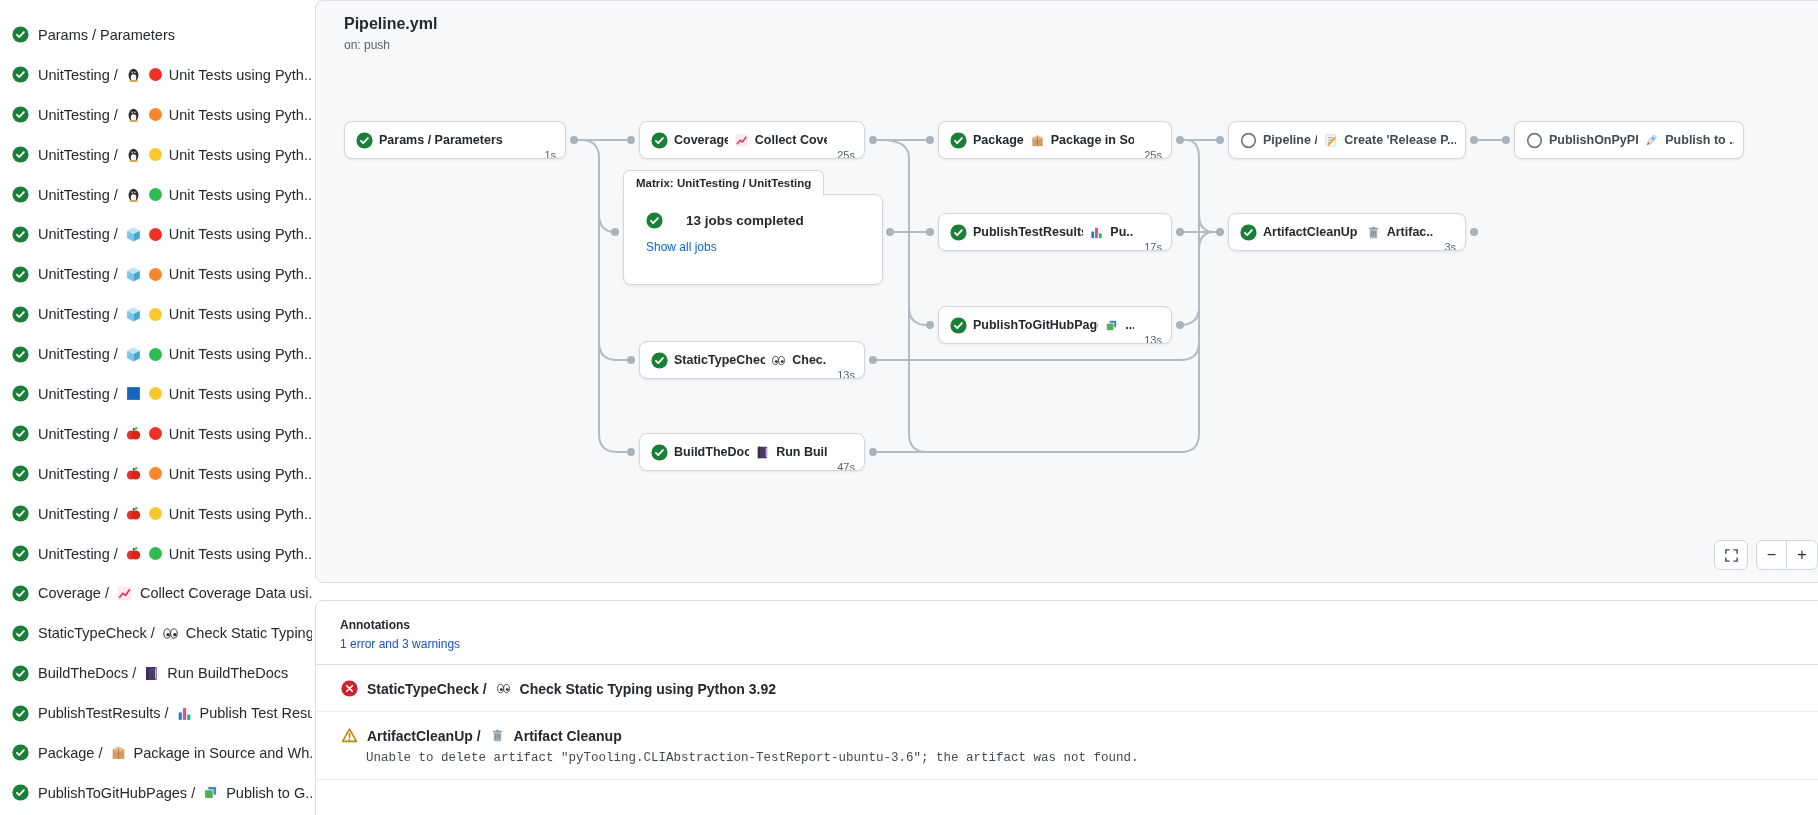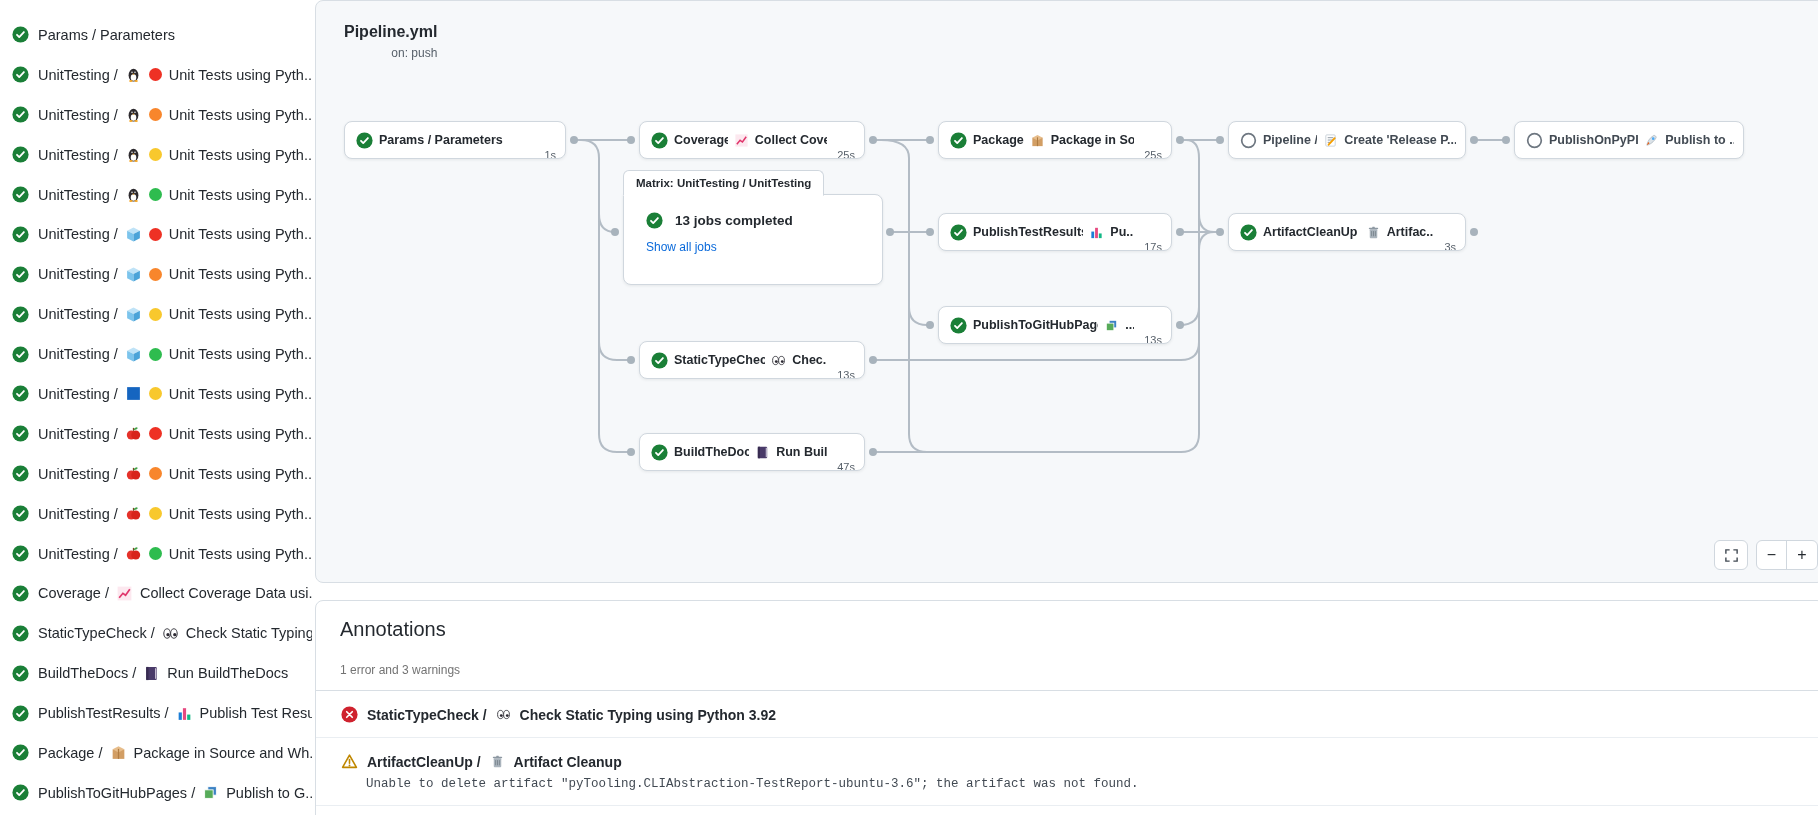--- a/index.html
+++ b/index.html
@@ -16,58 +16,58 @@
   .side-row .lbl { display:flex; align-items:center; gap:7px; white-space:nowrap; }
   .ic { display:inline-flex; flex:none; }
   .ic svg { width:100%; height:100%; display:block; }
   .ic16 { width:17px; height:17px; }
   .ic14 { width:15px; height:15px; }
   .pydot { width:13px; height:13px; border-radius:50%; flex:none; display:inline-block; }
 
   
   .graph-panel { position:absolute; left:315px; top:0; width:1510px; height:583px;
     background:#f6f8fa; border:1px solid #d8dee4; border-radius:8px; }
-  .graph-head { position:absolute; left:28px; top:22px; }
+  .graph-head { position:absolute; left:28px; top:14px; }
   .graph-title { font-size:16px; font-weight:700; color:#24292f; }
-  .graph-trigger { font-size:12px; color:#57606a; margin-top:5px;text-align:right; }
+  .graph-trigger { font-size:12px; color:#57606a; margin-top:5px; }
   .edges { position:absolute; left:0; top:0; }
 
   .gnode { position:absolute; height:38px; background:#fff; border:1px solid #d0d7de;
     border-radius:8px; box-shadow:0 1px 3px rgba(31,35,40,.08); display:flex;
     align-items:center; gap:6px; padding:0 9px 0 11px; font-size:12.5px; font-weight:700;
     white-space:nowrap; overflow:hidden; cursor:pointer; }
   .gnode .jobname, .gnode .stepname { flex:0 1 auto; overflow:hidden; }
   .gnode .dur { margin-left:auto; flex:none; font-weight:400; font-size:11px; color:#57606a; padding-left:4px;margin-top:29px; }
   .gnode.skipped { color:#424a53; }
 
   .matrix-tab { position:absolute; left:307px; top:169px; z-index:3; height:25px;
     background:#fff; border:1px solid #d0d7de; border-bottom:1px solid #fff;
     border-radius:6px 6px 0 0; font-size:11.5px; font-weight:700; color:#24292f;
     display:flex; align-items:center; padding:12px 12px; cursor:pointer; }
   .matrix-box { position:absolute; left:307px; top:193px; z-index:2; width:260px; height:91px;
     background:#fff; border:1px solid #d0d7de; border-radius:0 8px 8px 8px;
     box-shadow:0 1px 3px rgba(31,35,40,.08); padding:17px 0 0 22px; cursor:pointer; }
-  .matrix-status { display:flex; align-items:center; gap:12px; font-size:13.5px; font-weight:700; }
+  .matrix-status { display:flex; align-items:center; gap:23px; font-size:13.5px; font-weight:700; }
   .matrix-link { display:inline-block; margin-top:11px; font-size:12px; color:#0969da; cursor:pointer; }
 
   .ctl-btn { position:absolute; background:#fff; border:1px solid #d0d7de; border-radius:6px;
     display:flex; align-items:center; justify-content:center; cursor:pointer; }
   .fullscreen-btn { left:1398px; top:539px; width:34px; height:30px; }
   .zoom-group { position:absolute; left:1440px; top:539px; width:62px; height:30px;
     background:#fff; border:1px solid #d0d7de; border-radius:6px; display:flex; }
   .zoom-group button { width:50%; background:none; border:none; font-size:16px; color:#24292f;
     cursor:pointer; font-family:"Liberation Sans",sans-serif; line-height:1; }
   .zoom-group button:first-child { border-right:1px solid #d0d7de; }
 
   
   .annotations-panel { position:absolute; left:315px; top:600px; width:1510px; height:240px;
     background:#fff; border:1px solid #d8dee4; border-radius:8px; }
   .ann-head { padding:17px 24px 13px 24px; border-bottom:1px solid #d8dee4; }
-  .ann-title { font-size:20px; font-weight:400; }
-  .ann-summary { font-size:12px; color:#737373; margin-top:22px; }
+  .ann-title { font-size:12px; font-weight:700; }
+  .ann-summary { font-size:12px; color:#1d4ed8; margin-top:5px; }
   .ann-row { padding:15px 24px 14px 24px; border-bottom:1px solid #eaeef2; }
   .ann-row-title { display:flex; align-items:center; gap:8px; font-size:14px; font-weight:700;
     cursor:pointer; }
   .ann-row-title .ic { margin:0 1px; }
   .ann-msg { margin:7px 0 0 26px; font-family:"Liberation Mono","DejaVu Sans Mono",monospace;
     font-size:12.5px; color:#424a53; }
 </style>
 </head>
 <body>
 

